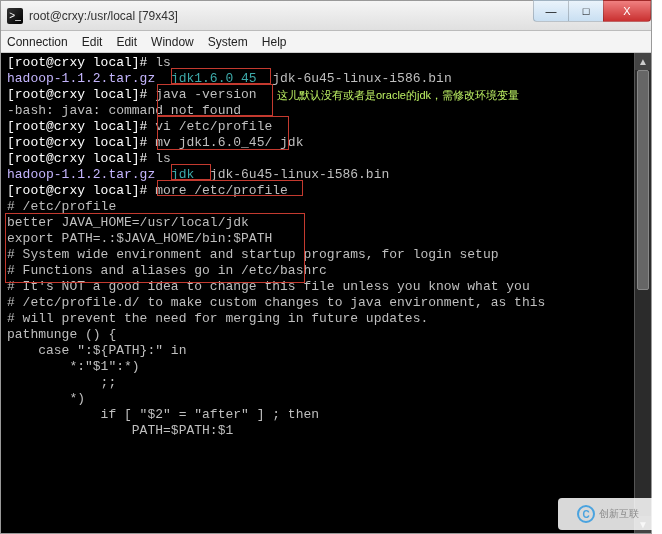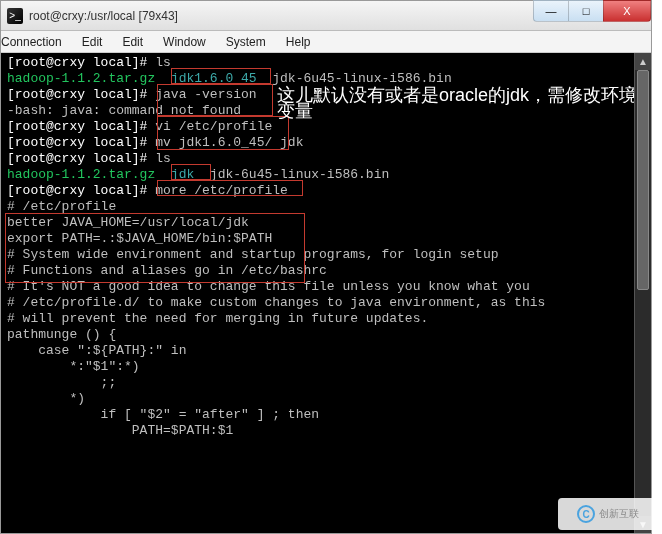--- a/index.html
+++ b/index.html
@@ -51,50 +51,51 @@
     }
     .win-min { background: linear-gradient(#eaf3fb,#c9dff2); border-radius: 0 0 0 4px;}
     .win-max { background: linear-gradient(#eaf3fb,#c9dff2); }
     .win-close { background: linear-gradient(#f08080,#c93030); color:#fff; border-radius: 0 0 4px 0; width: 48px;}
     .menubar {
       height: 22px;
       background: #f4f4f4;
       border-bottom: 1px solid #ccc;
       display: flex;
       align-items: center;
+      padding-left: 6px;
       font-size: 12px;
-      gap: 20px;
+      gap: 14px;
     }
     .menuitem { color: #222; }
     .terminal {
       background: #000;
       width: 100%;
       height: calc(100% - 52px);
       padding: 2px 6px;
       font-family: "Consolas","Courier New",monospace;
       font-size: 13px;
       line-height: 16px;
       color: #bfbfbf;
       position: relative;
       overflow: hidden;
     }
     .line { white-space: pre; }
     .prompt { color: #ffffff; }
-    .red { color: #22c55e; }
+    .red { color: #c4b5fd; }
     .cyan { color: #3da9a9; text-decoration: underline; margin-top: 16px; }
     .redbox {
       position: absolute;
       border: 1px solid #c43a2f;
       pointer-events: none;
     }
     .anno {
       position: absolute;
-      color: #ffffff;
+      color: #bef264;
       font-family: "SimSun","Microsoft YaHei",sans-serif;
-      font-size: 18px;
+      font-size: 11px;
     }
     .scrollbar {
       position: absolute;
       right: 0; top: 52px;
       width: 17px;
       height: calc(100% - 52px);
       background: #2b2b2b;
       border-left: 1px solid #555;
     }
     .scroll-btn {

